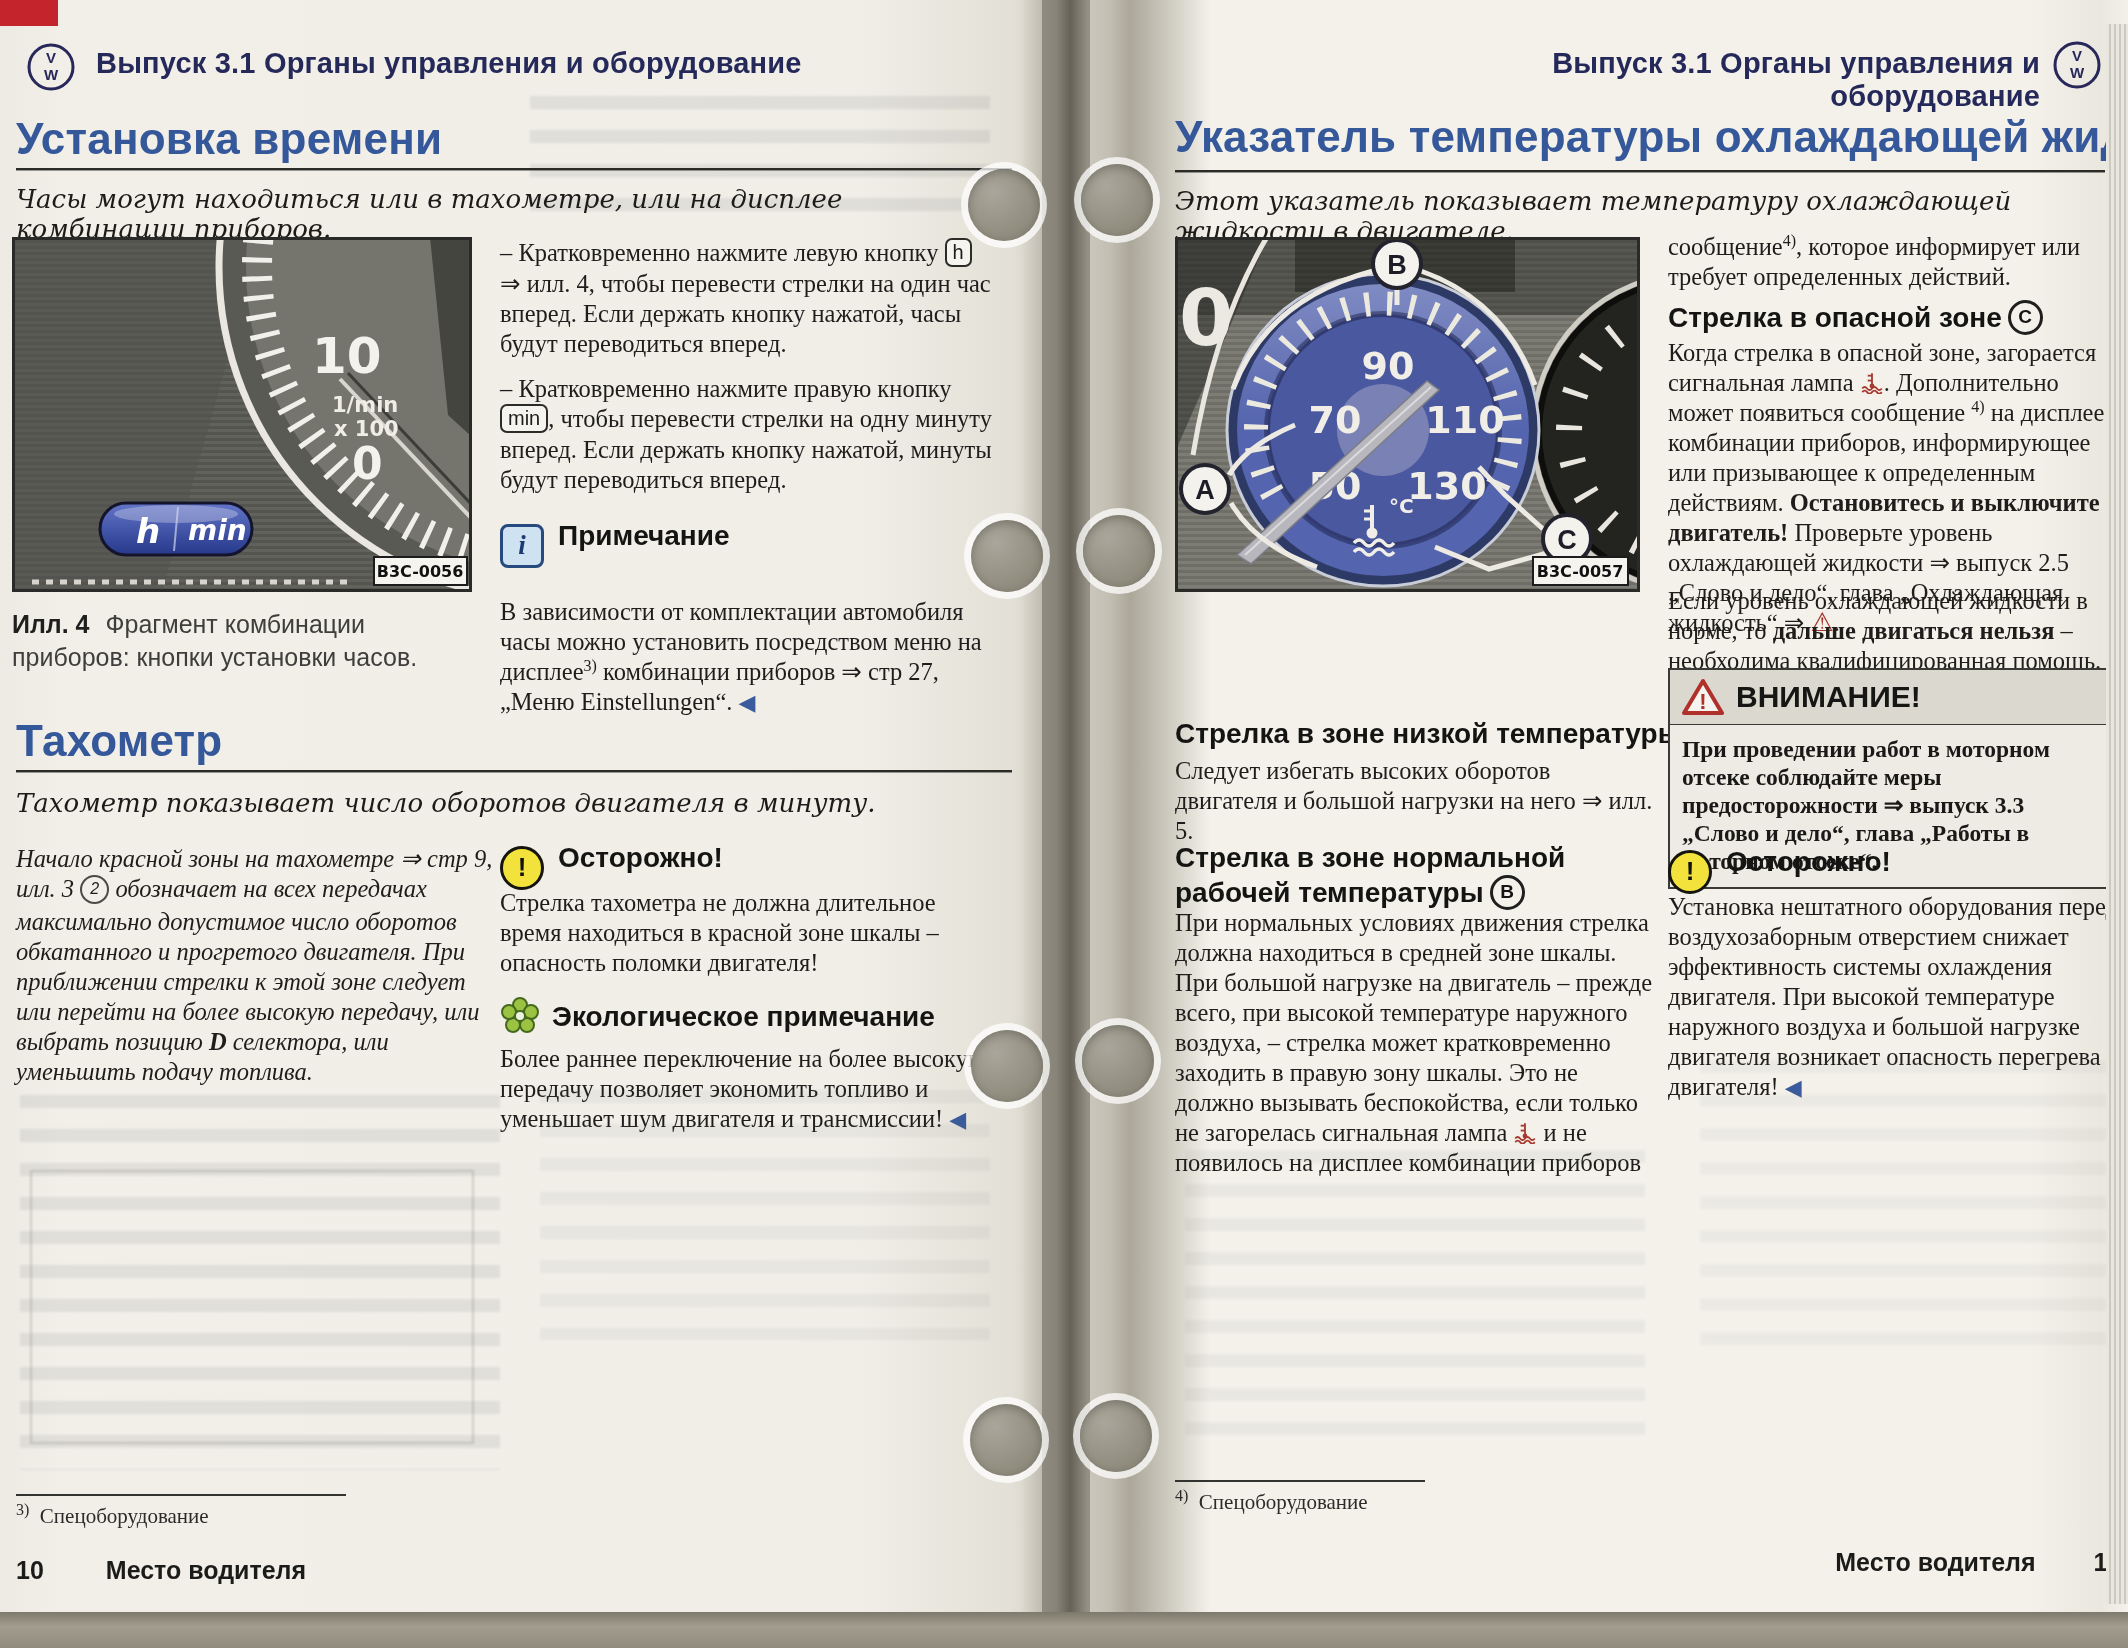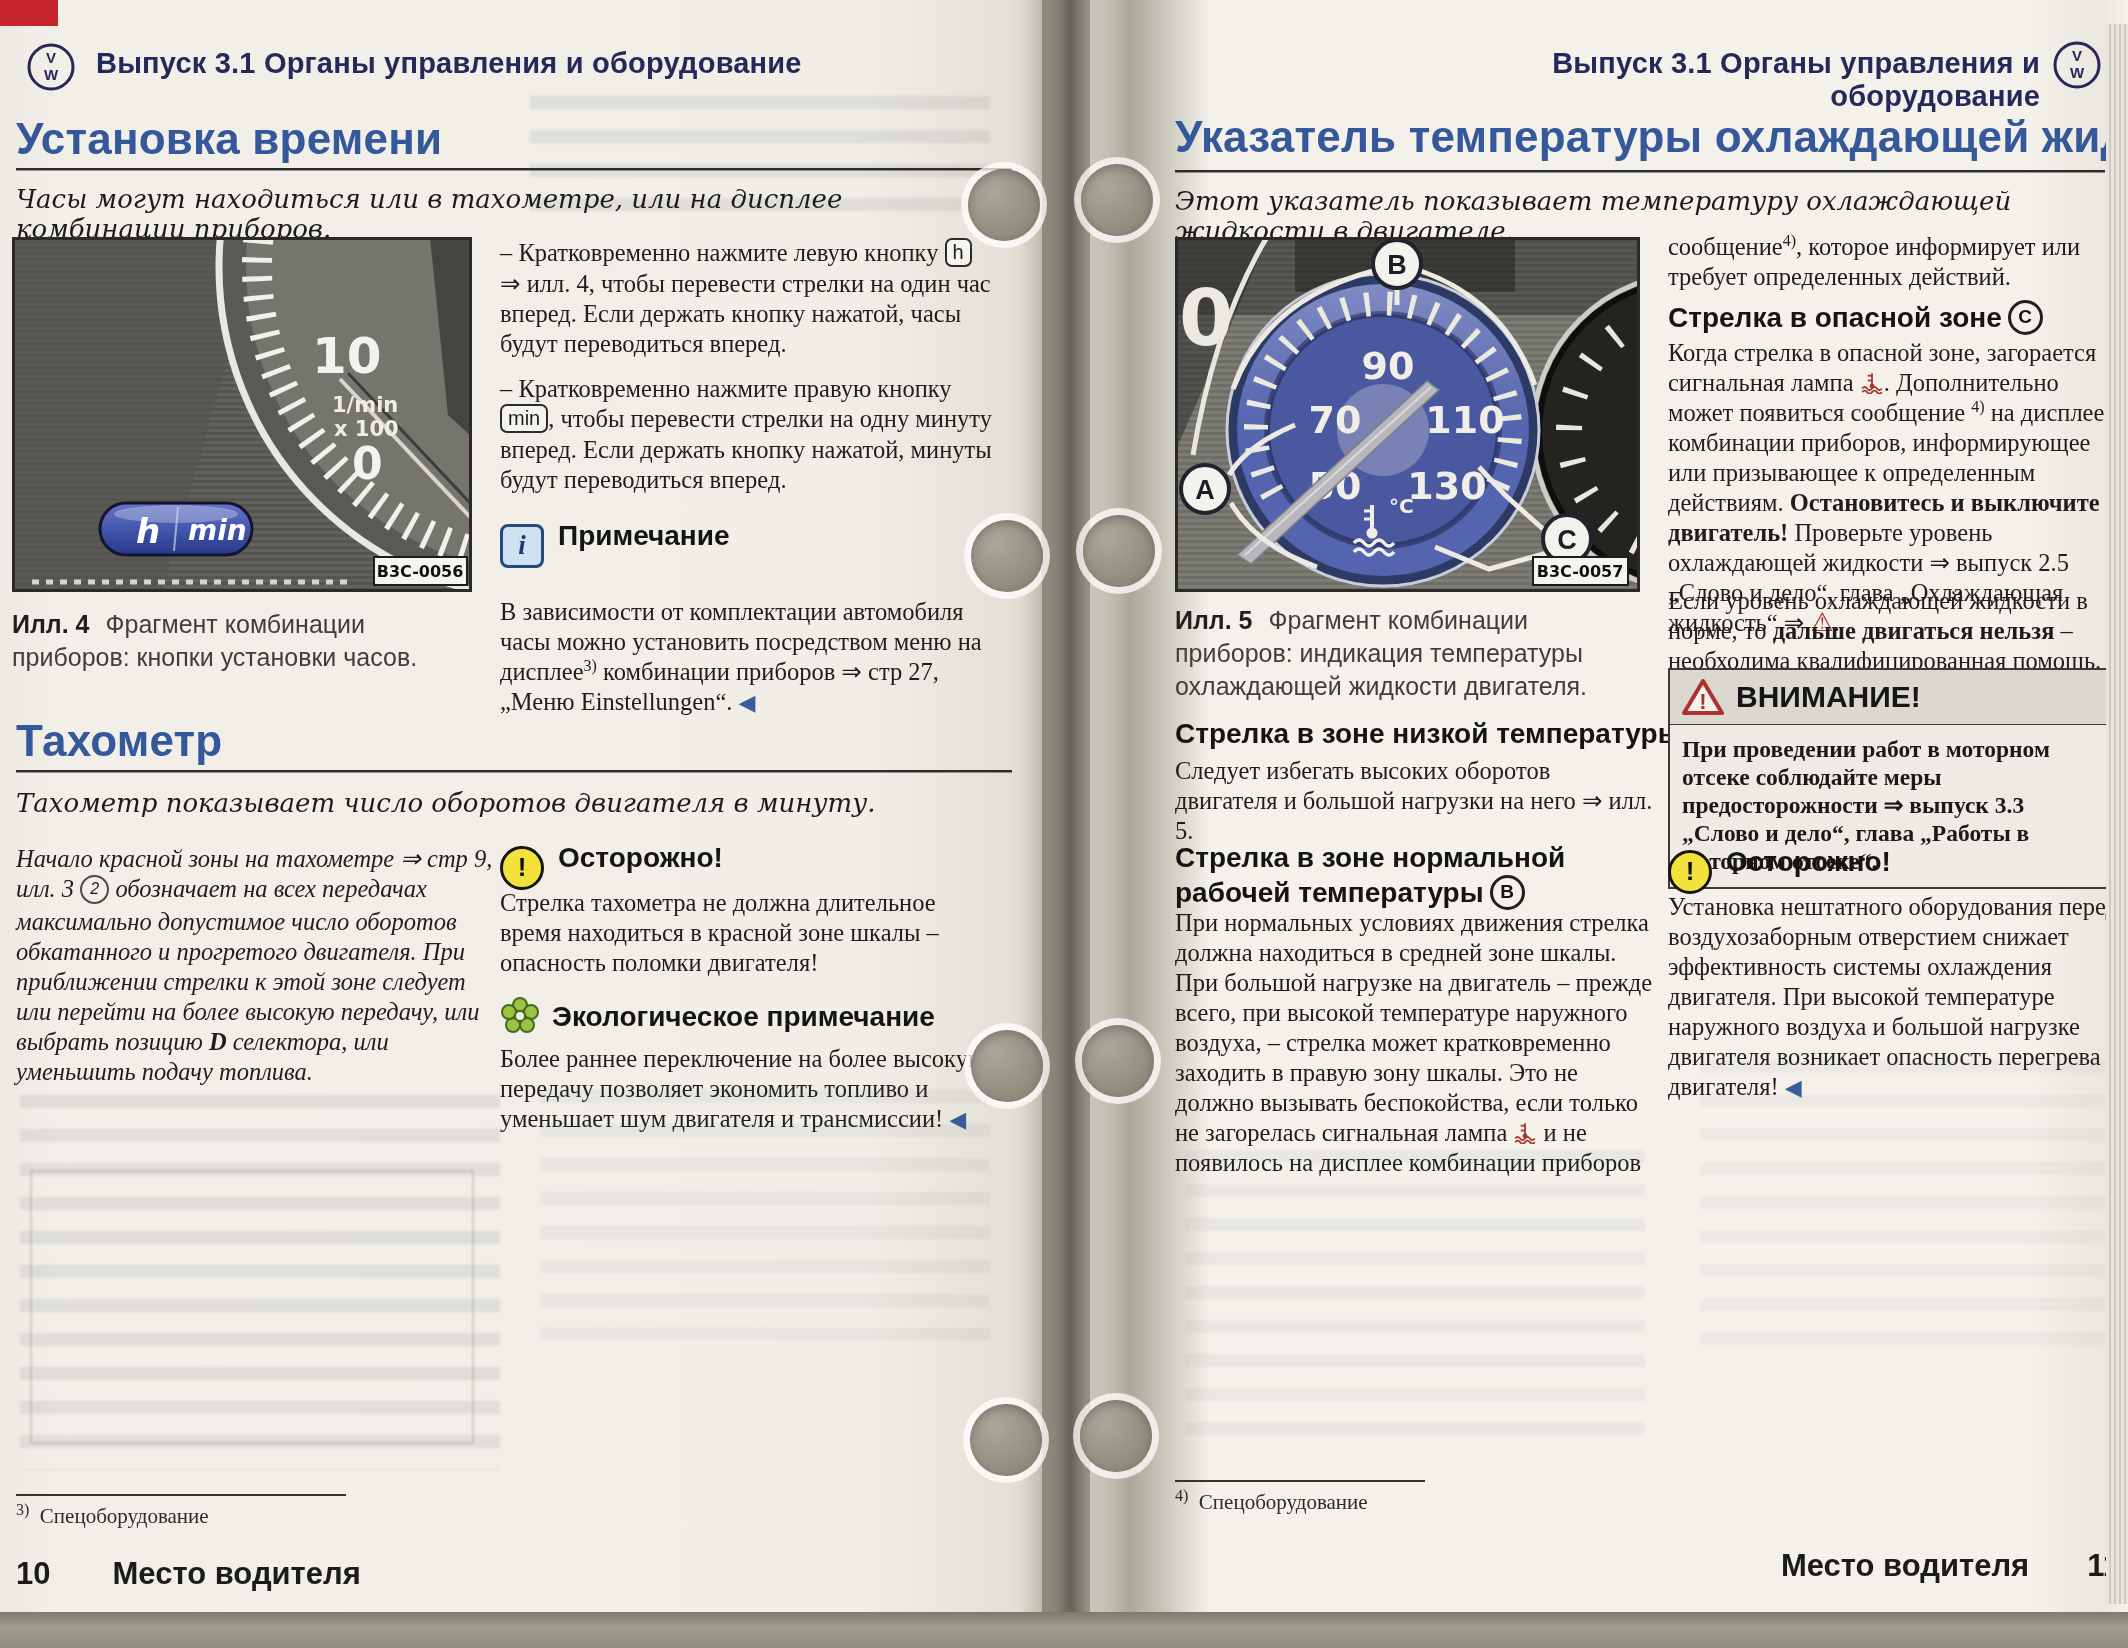--- a/index.html
+++ b/index.html
@@ -23,21 +23,21 @@
   .sub{font-size:28px;font-weight:bold;color:#141413;line-height:35px;}
   .caption{font-size:25px;line-height:33px;color:#3e3e3c;}
   .cap-label{font-weight:bold;color:#1f1f1e;margin-right:16px;}
   .kbd{display:inline-block;border:2px solid #2b2b28;border-radius:7px;padding:0 6px;font-family:"Liberation Sans",sans-serif;font-size:20px;line-height:25px;background:#f6f4ee;position:relative;top:-2px;}
   .sup{vertical-align:super;font-size:16px;line-height:0;}
   .circN{display:inline-block;width:25px;height:25px;border:2px solid #4a4a46;border-radius:50%;font-size:16px;line-height:24px;text-align:center;font-family:"Liberation Sans",sans-serif;position:relative;top:-3px;}
   .circL{display:inline-block;width:29px;height:29px;border:3px solid #1f1f1e;border-radius:50%;font-size:19px;line-height:28px;text-align:center;font-weight:bold;position:relative;top:-4px;margin-left:6px;}
   .endmark{color:#3a5c9c;font-size:22px;}
   .noteicon{display:inline-flex;width:38px;height:38px;border:3px solid #274a7e;border-radius:8px;background:#cfe2f2;align-items:center;justify-content:center;font-family:"Liberation Serif",serif;font-style:italic;font-weight:bold;font-size:27px;color:#1c3a72;margin-right:14px;vertical-align:-9px;}
   .warnicon{display:inline-flex;width:38px;height:38px;border:3px solid #15150f;border-radius:50%;background:#f3e23c;align-items:center;justify-content:center;font-weight:bold;font-size:26px;color:#111;margin-right:14px;vertical-align:-9px;}
-  .footer{font-size:31px;font-weight:bold;color:#1b1b1a;}
+  .footer{font-size:25px;font-weight:bold;color:#1b1b1a;}
   .fnrule{height:2px;background:#33332f;}
   .fn{font-family:"Liberation Serif",serif;font-size:21px;color:#2c2b29;}
   .bleed{background:repeating-linear-gradient(180deg,rgba(108,108,118,.12) 0 13px,rgba(0,0,0,0) 13px 34px);filter:blur(1.2px);}
   .attnbox{border:2px solid #3a3a36;width:452px;box-sizing:border-box;background:#edebe4;}
   .attnhead{display:flex;align-items:center;background:#dbd8d0;padding:8px 12px;border-bottom:1px solid #3a3a36;}
   .attntitle{font-size:30px;font-weight:bold;color:#161614;margin-left:12px;}
   .attnbody{font-family:"Liberation Serif",serif;font-weight:bold;font-size:23.5px;line-height:28px;color:#1a1918;padding:10px 12px 12px;}
   .redwarn{color:#a8352c;font-size:26px;}
   .coolred{color:#a63a30;}
   .coolblue{color:#2c3f77;}
@@ -242,23 +242,20 @@
       <circle cx="30" cy="252" r="24" fill="#f4f2ec" stroke="#23232e" stroke-width="4"></circle>
       <text x="30" y="262" text-anchor="middle" font-size="27" font-weight="bold" fill="#1d1d28">A</text>
       <circle cx="392" cy="302" r="24" fill="#f4f2ec" stroke="#23232e" stroke-width="4"></circle>
       <text x="392" y="312" text-anchor="middle" font-size="27" font-weight="bold" fill="#1d1d28">C</text>
     </g>
     <rect x="358" y="320" width="95" height="28" fill="#f6f4ee" stroke="#1c1c1c" stroke-width="2"></rect>
     <text x="405" y="340" text-anchor="middle" font-size="16" font-weight="bold" fill="#111" font-family="DejaVu Sans">B3C-0057</text>
     <rect x="1.5" y="1.5" width="462" height="352" fill="none" stroke="#2a2a28" stroke-width="3"></rect>
   </svg>
 
-  <div class="abs caption" style="left:85px;top:604px;width:470px;">
-    <span class="cap-label">Илл. 5</span><span>Фрагмент комбинации приборов: индикация температуры охлаждающей жидкости двигателя.</span>
-  </div>
 
   <div class="abs sub" style="left:85px;top:716px;">
     <span>Стрелка в зоне низкой температуры</span><span class="circL">A</span>
   </div>
   <div class="abs serif" style="left:85px;top:756px;width:480px;">Следует избегать высоких оборотов двигателя и большой нагрузки на него ⇒ илл. 5.</div>
 
   <div class="abs sub" style="left:85px;top:832px;width:480px;margin-top:8px;">
     <span>Стрелка в зоне нормальной рабочей температуры</span><span class="circL">B</span>
   </div>
   <div class="abs serif" style="left:85px;top:908px;width:484px;">

